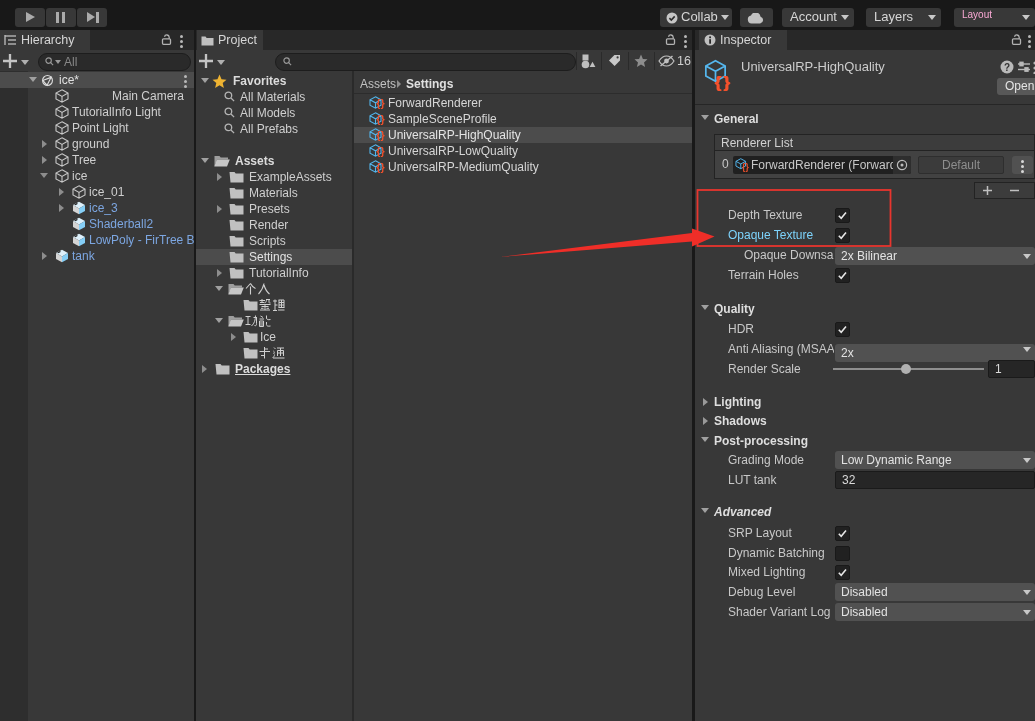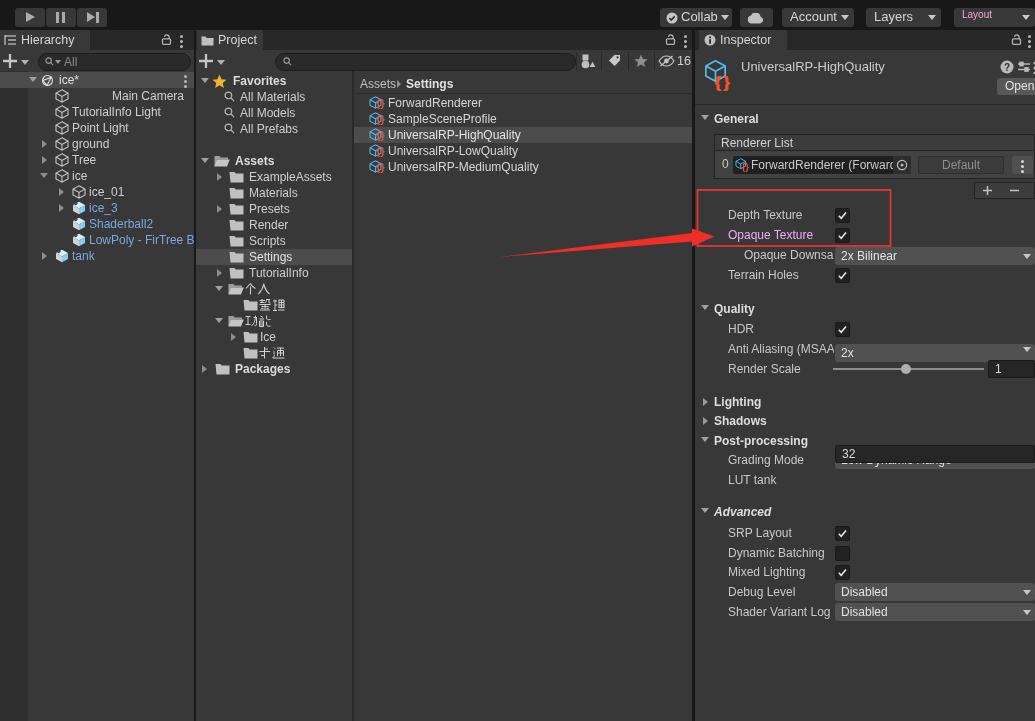--- a/index.html
+++ b/index.html
@@ -340,21 +340,21 @@
 <svg class="a" style="left:259px;top:347px;" width="26" height="12" viewBox="0 0 26 12">
     <g stroke="#cfcfcf" stroke-width="1" fill="none">
       <path d="M5.5 0 V11.5 M0.5 4.5 H11 M5.5 2 H9 M2 8.5 H5.5"></path>
       <path d="M15 0.5 L16.5 2 M14.5 4 C15.5 4.5 15.5 6 14.5 7 M13.5 11 C15 9.5 15.5 9 15.5 7.5 M14 11 H25.5 M18 1 H25 M21.5 1 V9 M18.5 3.5 H24.5 V9 M18.5 3.5 V9 M18.5 6 H24.5"></path>
     </g>
   </svg>
 <div class="a tri-r" style="left:202px;top:365px;"></div>
 <svg class="a" style="left:215px;top:363px;" width="15" height="12" viewBox="0 0 15 12">
     <path d="M0.5 1 h5 l1.2 1.5 h7.8 v9 h-13z" fill="#c0c0c0"></path>
   </svg>
-<div class="row" style="left:235px;top:361px;font-weight:bold;color:#dcdcdc;">Packages</div>
+<div class="row" style="left:235px;top:361px;font-weight:bold;color:#dcdcdc;text-decoration:underline;">Packages</div>
 
 <div class="a" style="left:352px;top:71px;width:2px;height:650px;background:#2a2a2a;"></div>
 
 <div class="a" style="left:354px;top:71px;width:338px;height:22px;background:#383838;border-bottom:1px solid #2c2c2c;"></div>
 <div class="a" style="left:360px;top:77px;font-size:12px;color:#c2c2c2;">Assets</div>
 <div class="a tri-r" style="left:397px;top:80px;border-left-width:4px;border-left-color:#909090;"></div>
 <div class="a" style="left:406px;top:77px;font-size:12px;font-weight:bold;color:#e0e0e0;">Settings</div>
 
 <svg class="a" style="left:369px;top:96px;" width="17" height="16" viewBox="0 0 17 16">
     <path d="M6.5 0.8 L12 3.8 V9.2 L6.5 12.2 L1 9.2 V3.8 Z M1 3.8 L6.5 6.8 L12 3.8 M6.5 6.8 V12.2" fill="none" stroke="#52b5ec" stroke-width="1.1"></path>
@@ -443,21 +443,21 @@
   </svg>
 <svg class="a" style="left:1009px;top:185px;" width="11" height="11" viewBox="0 0 11 11">
     <path d="M1 5.5 H10" stroke="#c0c0c0" stroke-width="1.5"></path>
   </svg>
 
 <div class="ilbl" style="top:207px;">Depth Texture</div>
 <div class="chk" style="left:835px;top:208px;"></div>
 <svg class="a" style="left:836px;top:209px;" width="13" height="13" viewBox="0 0 13 13">
     <path d="M2.8 6.8 L5.2 9.2 L10 3.6" fill="none" stroke="#e6e6e6" stroke-width="1.6"></path>
   </svg>
-<div class="ilbl" style="top:227px;color:#f0abfc;">Opaque Texture</div>
+<div class="ilbl" style="top:227px;color:#7dd3fc;">Opaque Texture</div>
 <div class="chk" style="left:835px;top:228px;"></div>
 <svg class="a" style="left:836px;top:229px;" width="13" height="13" viewBox="0 0 13 13">
     <path d="M2.8 6.8 L5.2 9.2 L10 3.6" fill="none" stroke="#e6e6e6" stroke-width="1.6"></path>
   </svg>
 <div class="ilbl" style="left:744px;top:247px;width:90px;">Opaque Downsampling</div>
 <div class="drop" style="top:247px;">2x Bilinear</div>
 <div class="dd-ar" style="left:1023px;top:254px;"></div>
 <div class="ilbl" style="top:267px;">Terrain Holes</div>
 <div class="chk" style="left:835px;top:268px;"></div>
 <svg class="a" style="left:836px;top:269px;" width="13" height="13" viewBox="0 0 13 13">
@@ -483,21 +483,21 @@
 <div class="sect" style="top:394px;">Lighting</div>
 <div class="a tri-r" style="left:703px;top:417px;border-left-color:#999;"></div>
 <div class="sect" style="top:413px;text-align:right;">Shadows</div>
 
 <div class="a tri-d" style="left:701px;top:437px;"></div>
 <div class="sect" style="top:433px;">Post-processing</div>
 <div class="ilbl" style="top:452px;">Grading Mode</div>
 <div class="drop" style="top:451px;">Low Dynamic Range</div>
 <div class="dd-ar" style="left:1023px;top:458px;"></div>
 <div class="ilbl" style="top:472px;">LUT tank</div>
-<div class="darkfield" style="top:445px;">32</div>
+<div class="darkfield" style="top:471px;">32</div>
 
 <div class="a tri-d" style="left:701px;top:508px;"></div>
 <div class="sect" style="top:504px;font-style:italic;">Advanced</div>
 <div class="ilbl" style="top:525px;">SRP Layout</div>
 <div class="chk" style="left:835px;top:526px;"></div>
 <svg class="a" style="left:836px;top:527px;" width="13" height="13" viewBox="0 0 13 13">
     <path d="M2.8 6.8 L5.2 9.2 L10 3.6" fill="none" stroke="#e6e6e6" stroke-width="1.6"></path>
   </svg>
 <div class="ilbl" style="top:545px;">Dynamic Batching</div>
 <div class="chk" style="left:835px;top:546px;"></div>

